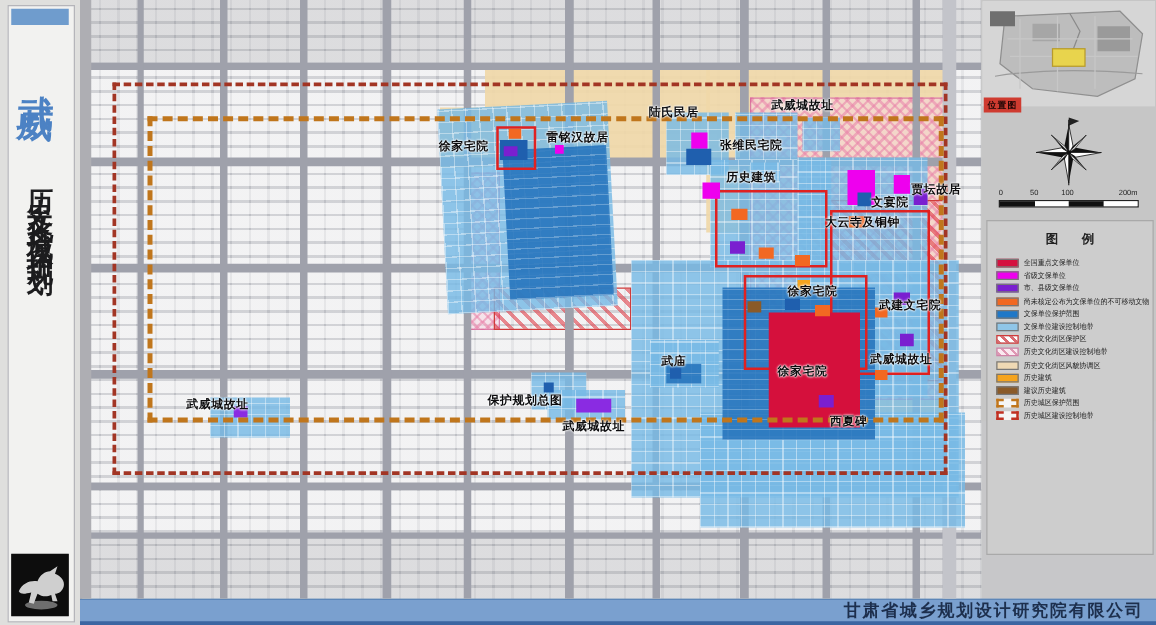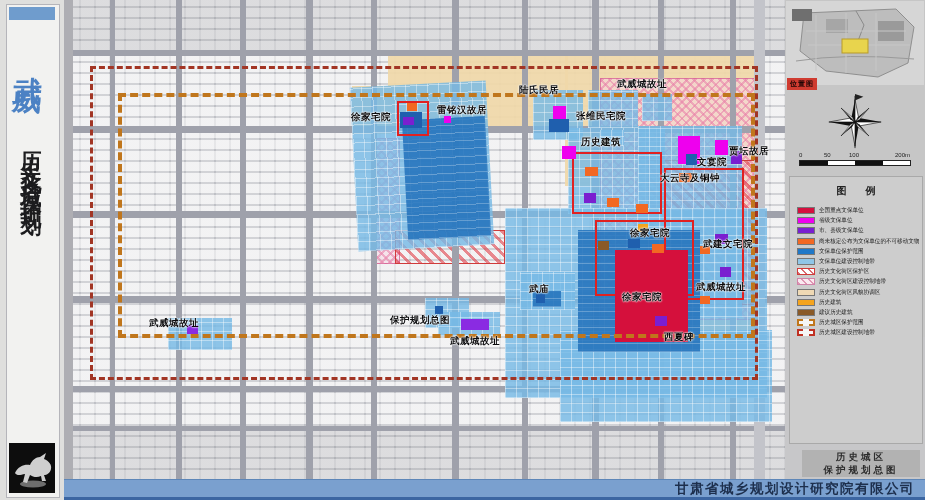--- a/index.html
+++ b/index.html
@@ -314,21 +314,17 @@
     <div class="legend-row">
         <span class="sw sw12"></span>
         <span class="legend-label">历史城区保护范围</span>
       </div>
     <div class="legend-row">
         <span class="sw sw13"></span>
         <span class="legend-label">历史城区建设控制地带</span>
       </div>
   </div>
 
-  <div class="titleblock">
-    <div>历史城区</div>
-    <div>保护规划总图</div>
-  </div>
 </div>
 
 <div class="footer">
   <span class="company">甘肃省城乡规划设计研究院有限公司</span>
 </div>
 
 </body></html>

